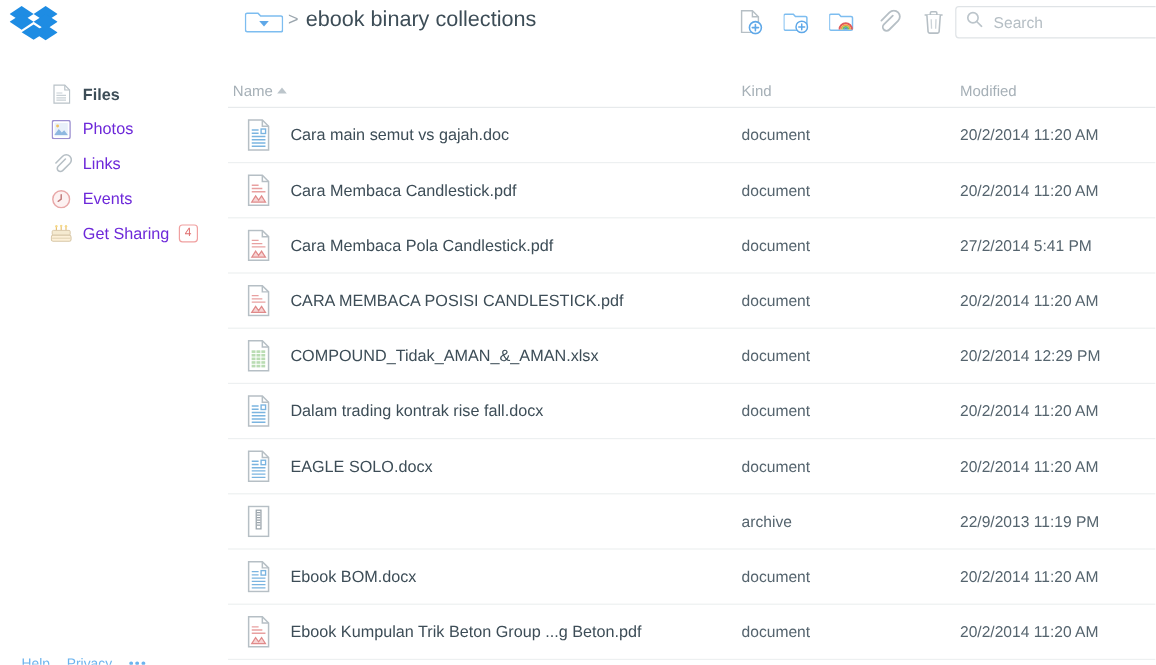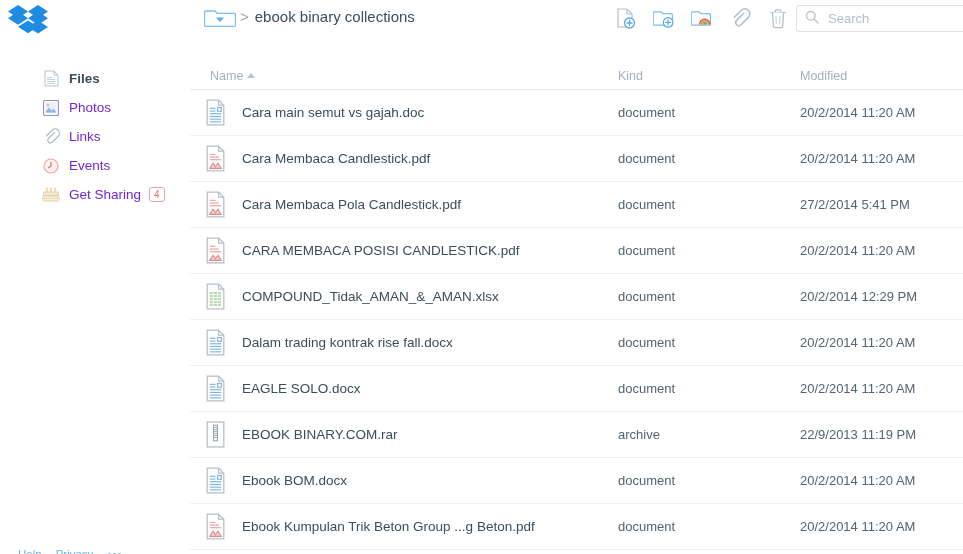--- a/index.html
+++ b/index.html
@@ -65,21 +65,21 @@
     position: absolute; left: 12px; top: 4px;
     display: flex; align-items: center;
   }
   .folder-btn {
     width: 36px; height: 25px;
     display: flex; align-items: center; justify-content: center;
     cursor: pointer;
   }
   .crumb-sep { color: #9aa5ad; font-size: 15px; margin: 0 6px 0 2px; }
   .crumb-title {
-    font-size: 15px; color: #3d4d57; font-weight: normal;
+    font-size: 18px; color: #3d4d57; font-weight: normal;
     white-space: nowrap;
   }
 
   #toolbar {
     position: absolute; left: 425px; top: 6px;
     display: flex; align-items: center; gap: 16px;
   }
   .tool-btn {
     width: 22px; height: 24px;
     display: flex; align-items: center; justify-content: center;
@@ -110,21 +110,21 @@
   }
   #thead {
     position: relative; height: 50px;
     border-bottom: 1px solid #e7eaec;
   }
   .th {
     position: absolute; top: 29px;
     font-size: 12.5px; color: #a6b0b7;
     cursor: pointer;
   }
-  .th.name { left: 20px; }
+  .th.name { left: 4px; }
   .th.kind { left: 428px; }
   .th.mod  { left: 610px; }
   .sort-arrow {
     display: inline-block;
     margin-left: 4px;
     width: 0; height: 0;
     border-left: 4px solid transparent;
     border-right: 4px solid transparent;
     border-bottom: 5px solid #bcc5cb;
     vertical-align: 2px;
@@ -497,21 +497,20 @@
               <g stroke="#9aa4ab" stroke-width="0.9">
                 <line x1="8.6" y1="6" x2="11.4" y2="6"></line>
                 <line x1="8.6" y1="8" x2="11.4" y2="8"></line>
                 <line x1="8.6" y1="10" x2="11.4" y2="10"></line>
                 <line x1="8.6" y1="12" x2="11.4" y2="12"></line>
                 <line x1="8.6" y1="14" x2="11.4" y2="14"></line>
                 <line x1="8.6" y1="16" x2="11.4" y2="16"></line>
               </g>
             </svg>
           </span>
-          <span class="cell-name">EBOOK BINARY.COM.rar</span>
           <span class="cell-kind">archive</span>
           <span class="cell-mod">22/9/2013 11:19 PM</span>
         </div>
         <div class="row">
           <span class="cell-icon">
             <svg width="21" height="27" viewBox="0 0 20 26">
               <path d="M2 1h11l5 5v19H2z" fill="#fff" stroke="#b6bfc5" stroke-width="1.2"></path>
               <path d="M13 1v5h5" fill="none" stroke="#b6bfc5" stroke-width="1.2"></path>
               <g stroke="#7ab4e0" stroke-width="1.1">
                 <line x1="4.5" y1="9" x2="10" y2="9"></line>

